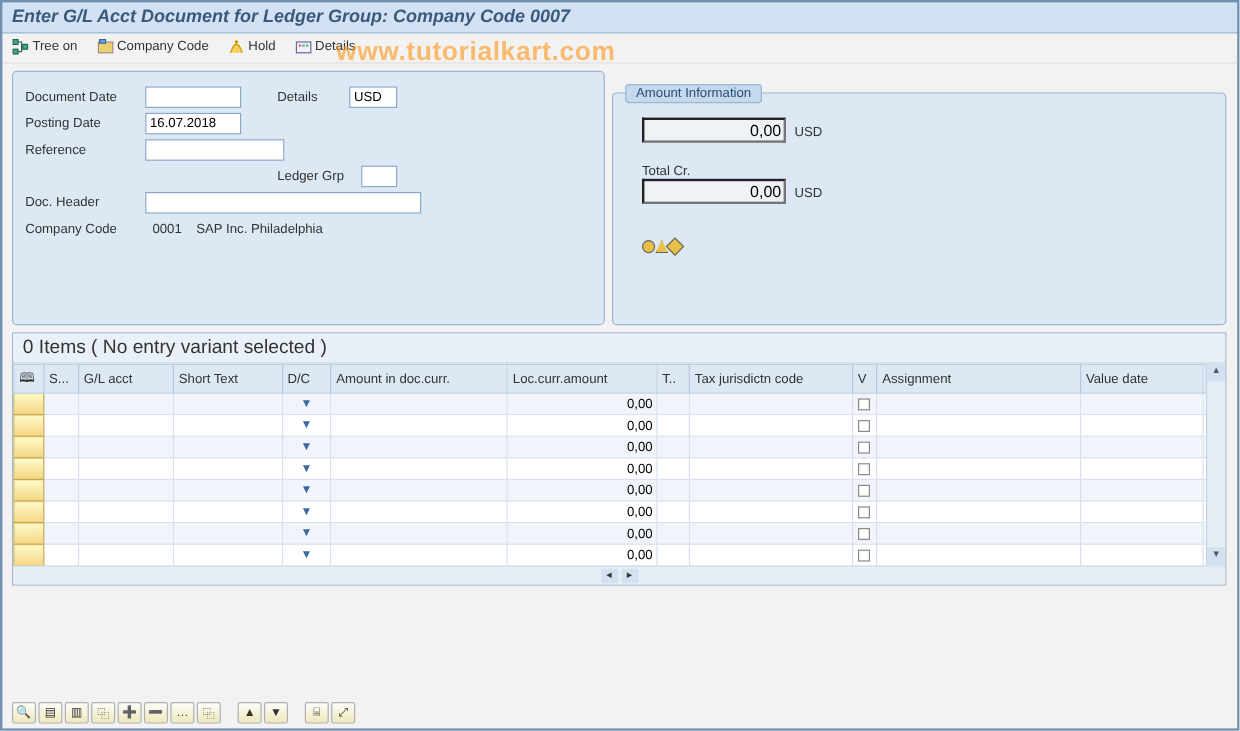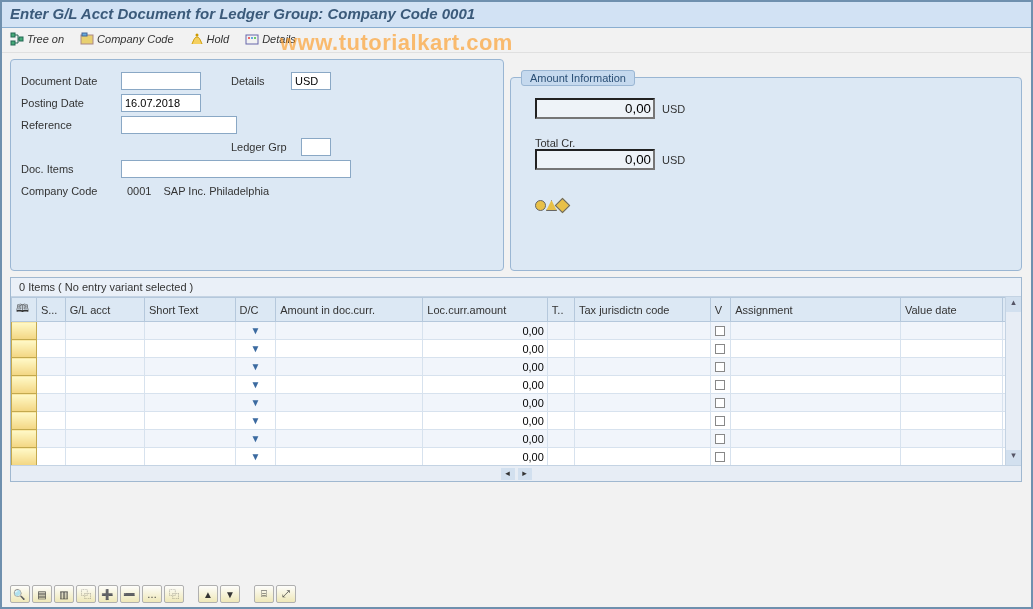--- a/index.html
+++ b/index.html
@@ -31,21 +31,20 @@
     align-items: center;
     border-bottom: 1px solid #e0e0e0;
   }
   .toolbar-btn {
     display: inline-flex;
     align-items: center;
     gap: 3px;
     cursor: pointer;
     font-size: 11px;
     color: #333;
-    font-style: italic;
   }
   .toolbar-btn .icon { width: 14px; height: 14px; display:inline-block; }
   .watermark {
     position: absolute;
     top: 30px; left: 280px;
     font-size: 22px;
     font-weight: bold;
     color: rgba(255,140,0,0.55);
     pointer-events: none;
     letter-spacing: 0.5px;
@@ -134,21 +133,21 @@
   .tl-grn { background: #e8c048; transform: rotate(45deg); }
   
   
   .grid-wrap {
     margin: 6px 10px 0 10px;
     border: 1px solid #a0b8d0;
     background: #e8eef6;
     width: 1012px;
   }
   .grid-title {
-    font-size: 11px;
+    font-size: 16px;
     padding: 3px 8px;
     background: #eaf0f8;
     border-bottom: 1px solid #c4d3e3;
   }
   .grid {
     display: block;
     max-height: 168px;
     overflow: hidden;
     position: relative;
     background: #fff;
@@ -221,21 +220,21 @@
     border: 2px solid #6f90ae;
     pointer-events:none;
   }
   .chk { width:10px;height:10px;border:1px solid #888;background:#fff;display:block;margin:auto;}
 </style>
 </head>
 <body>
 
 <div class="outer-border"></div>
 
-<div class="header">Enter G/L Acct Document for Ledger Group: Company Code 0001</div>
+<div class="header">Enter G/L Acct Document for Ledger Group: Company Code 0007</div>
 
 <div class="toolbar">
   <span class="toolbar-btn">
     <span class="icon">
       <svg viewBox="0 0 14 14">
           <rect x="1" y="1" width="4" height="4" fill="#4a7" stroke="#265"></rect>
           <rect x="1" y="9" width="4" height="4" fill="#4a7" stroke="#265"></rect>
           <rect x="9" y="5" width="4" height="4" fill="#4a7" stroke="#265"></rect>
           <path d="M5 3h3v4h1M5 11h3V7" stroke="#265" fill="none"></path>
         </svg>
@@ -292,21 +291,21 @@
         <label>Reference</label>
         <input class="txt md" value="" style="">
       </div>
       <div class="form-row">
         <label></label>
         <span style="width:80px"></span>
         <label class="r2" style="width:70px">Ledger Grp</label>
         <input class="txt grp" value="" style="">
       </div>
       <div class="form-row">
-        <label>Doc. Items</label>
+        <label>Doc. Header</label>
         <input class="txt lg" value="" style="">
       </div>
       <div class="form-row">
         <label>Company Code</label>
         <span class="readonly">0001</span>
         <span class="readonly">SAP Inc. Philadelphia</span>
       </div>
     </div>
   </div>
 

